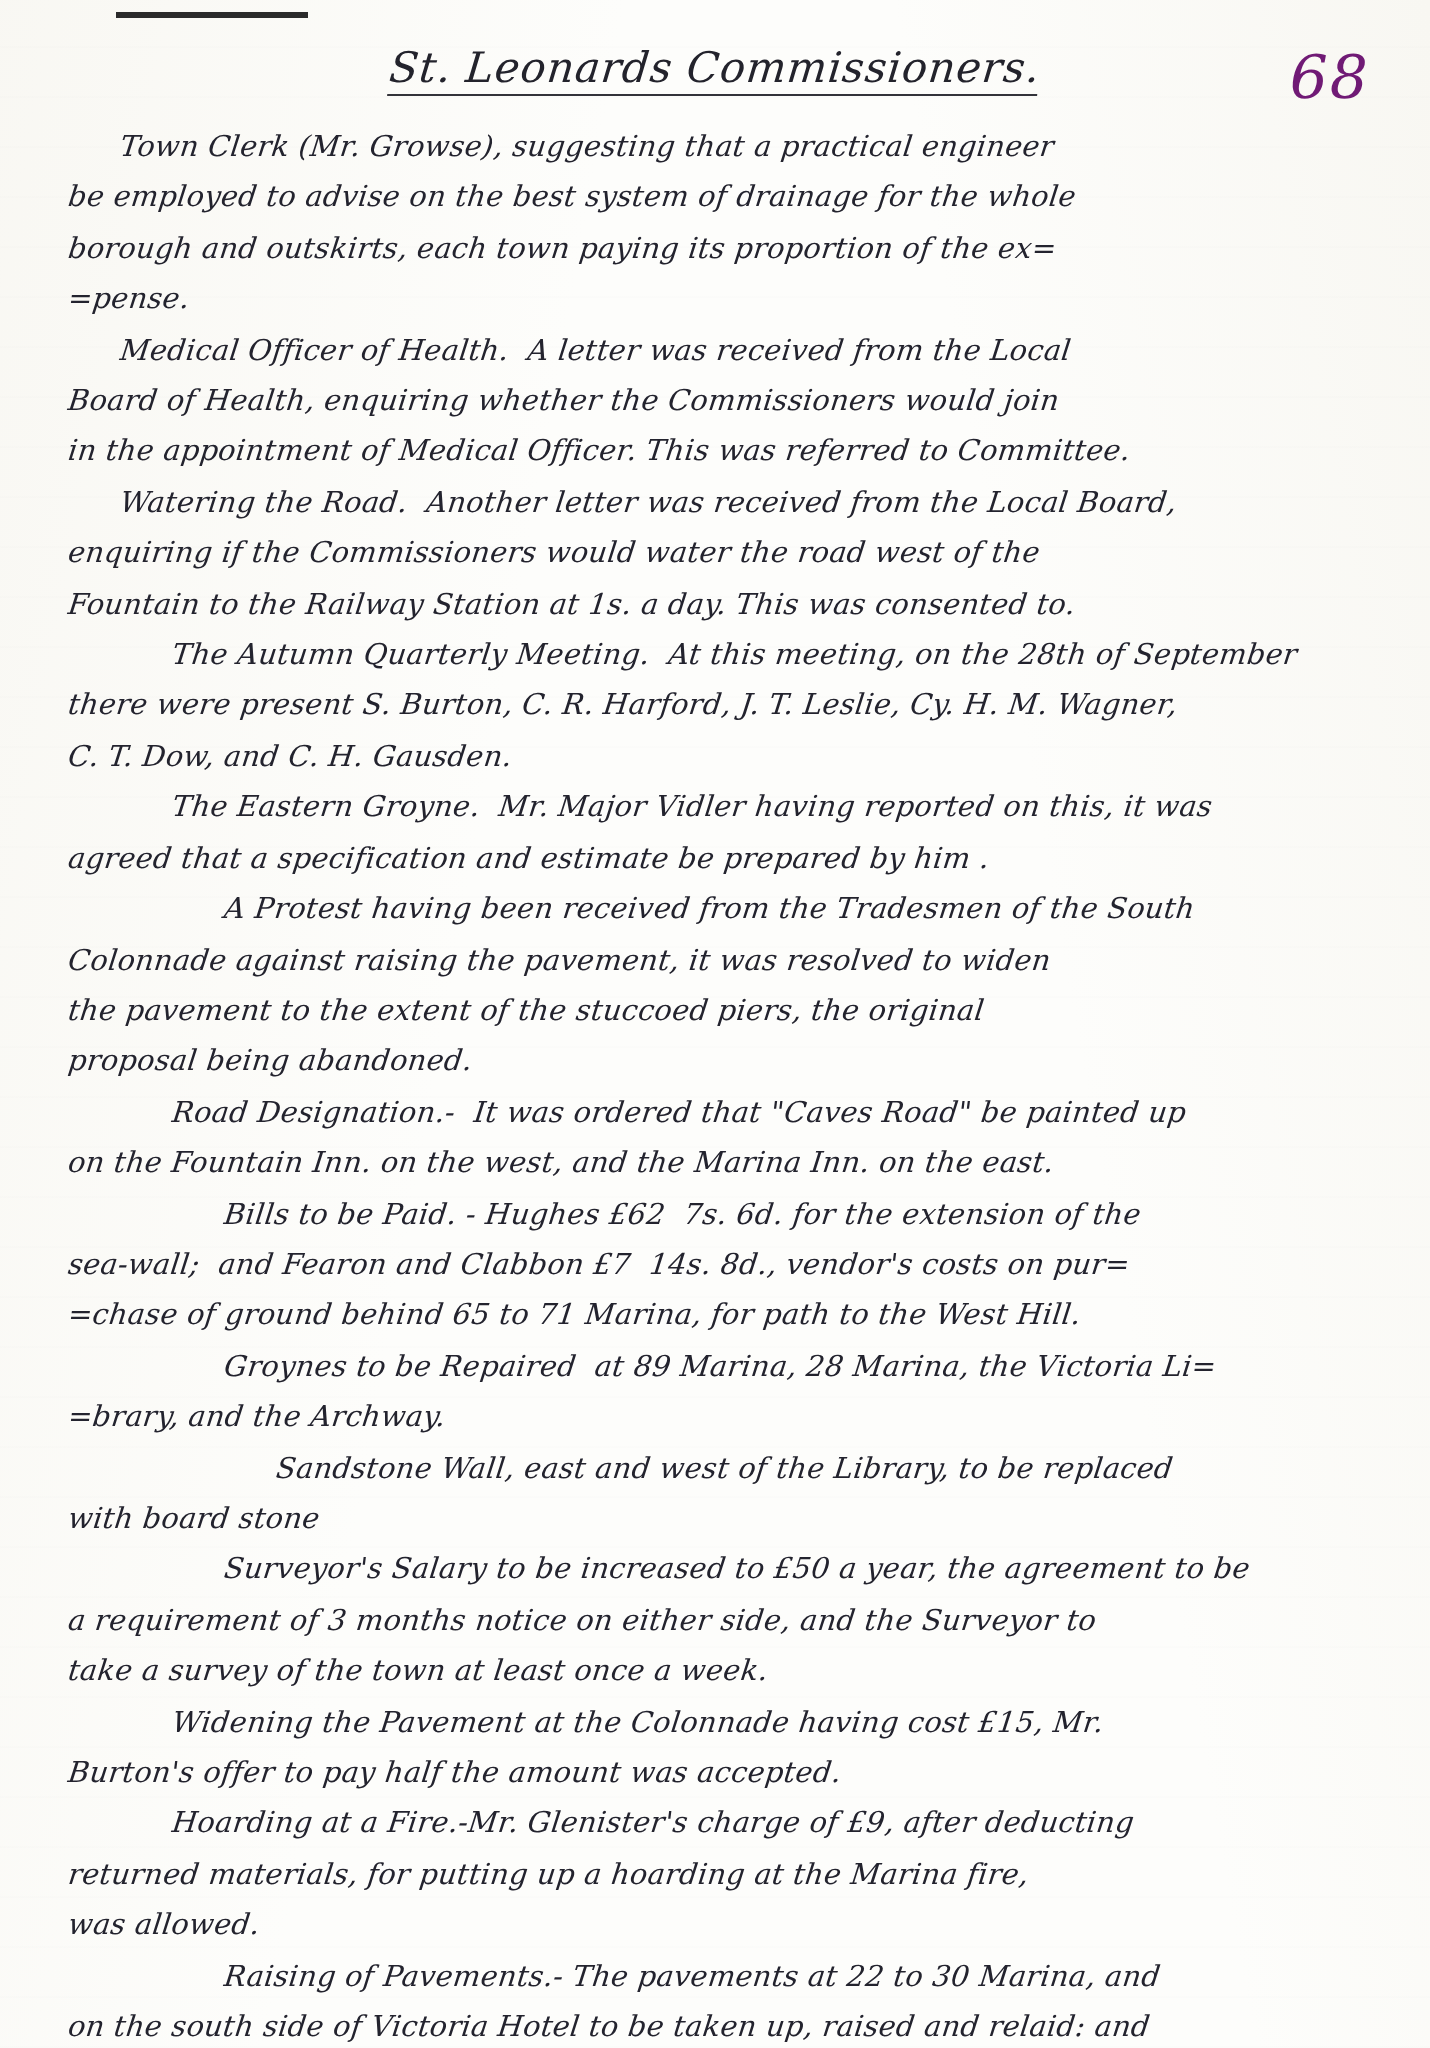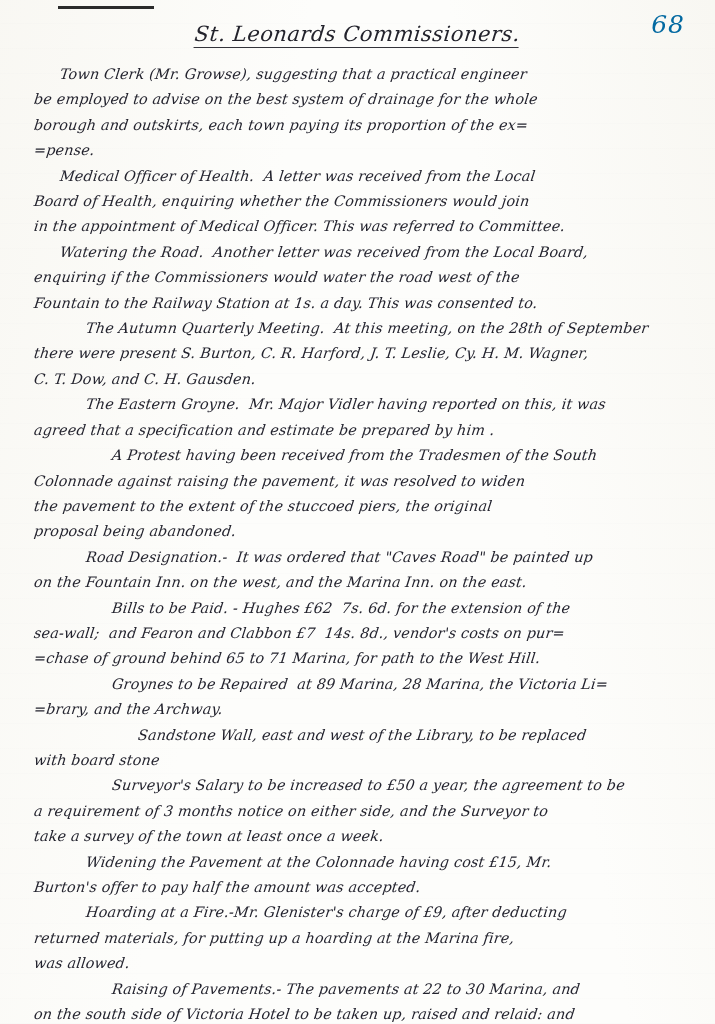--- a/index.html
+++ b/index.html
@@ -34,25 +34,25 @@
     position: absolute;
     left: 58px;
     top: 6px;
     width: 96px;
     height: 3px;
     background: #2b2b2b;
   }
   .folio {
     position: absolute;
     right: 30px;
-    top: 10px;
+    top: 22px;
     font-family: "DejaVu Serif", serif;
     font-style: italic;
-    font-size: 25px;
-    color: #0369a1;
+    font-size: 30px;
+    color: #701a75;
     letter-spacing: 1px;
   }
   .doc-title {
     position: absolute;
     left: 0;
     right: 0;
     top: 22px;
     text-align: center;
     font-family: "DejaVu Serif", serif;
     font-style: italic;

